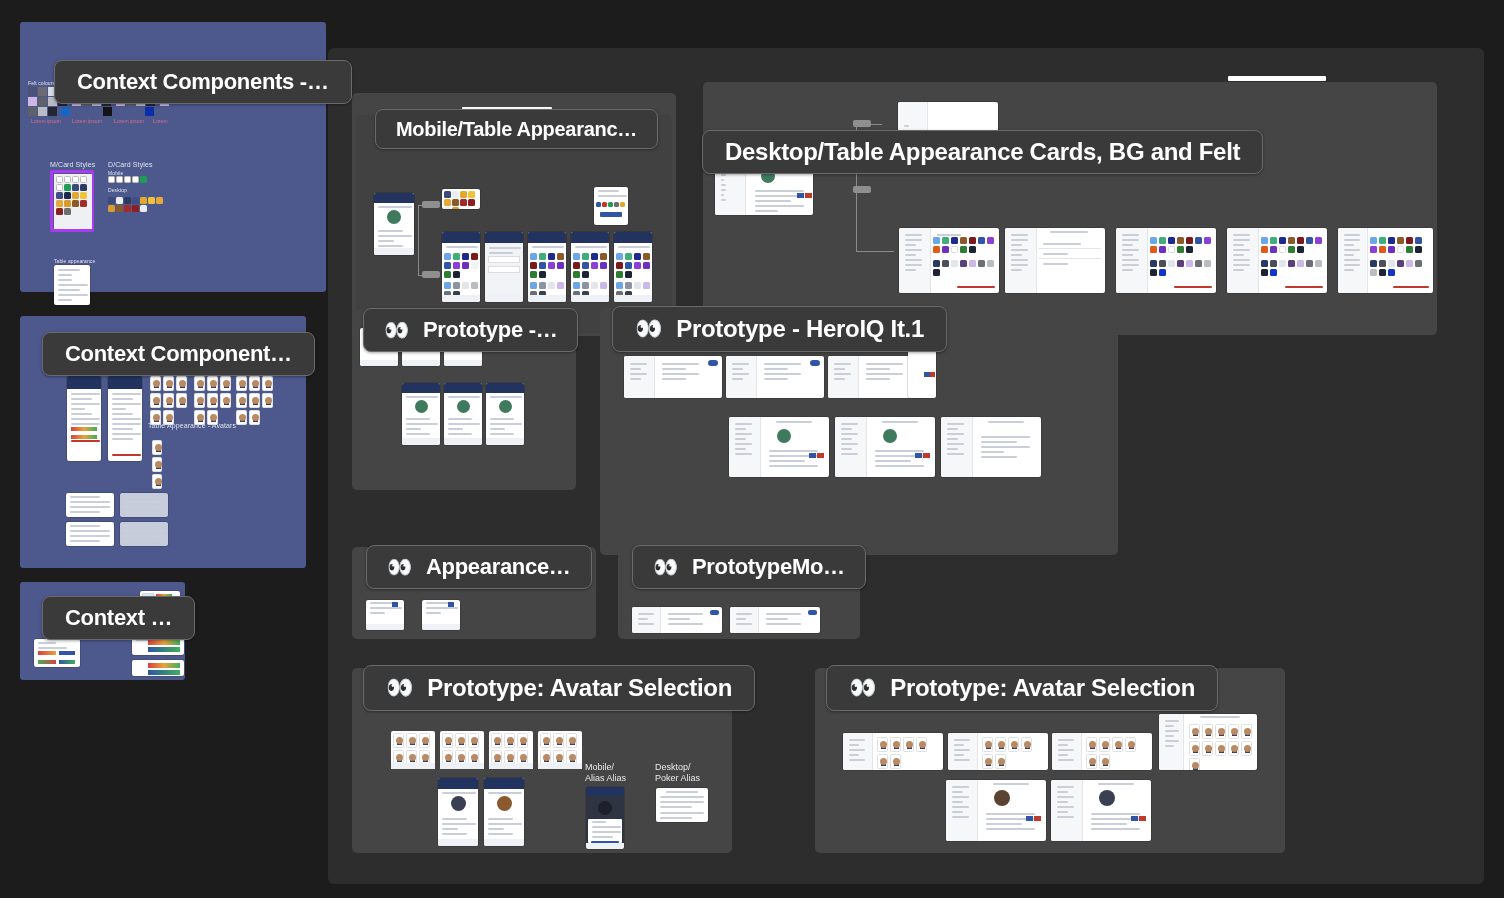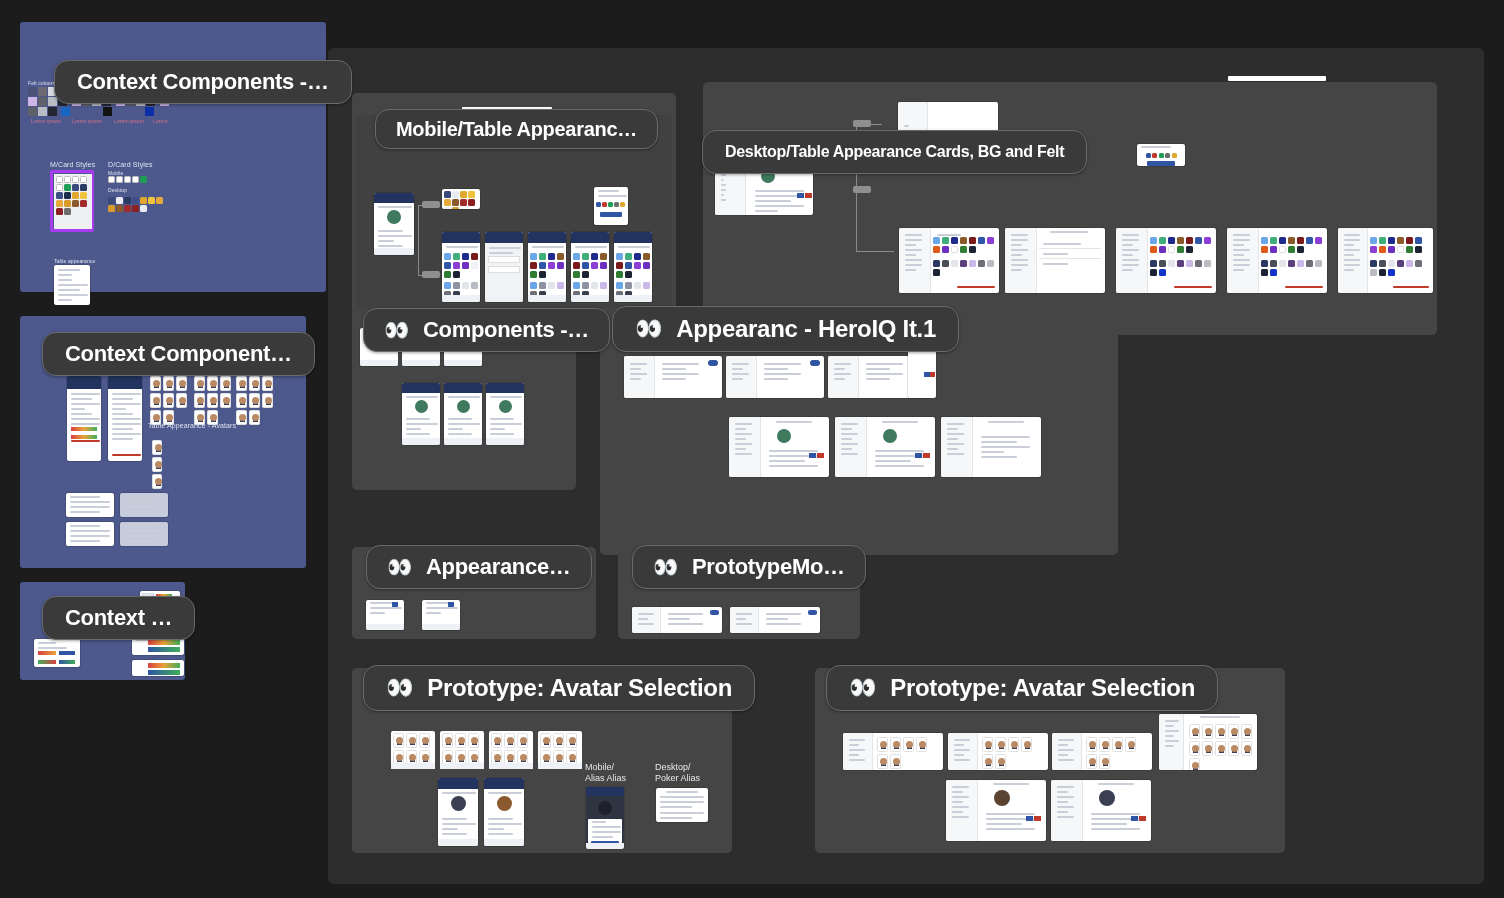--- a/index.html
+++ b/index.html
@@ -13,21 +13,21 @@
 
   
   .abs { position: absolute; }
 
   
   .pill {
     position: absolute;
     display: flex; align-items: center; gap: 14px;
     background: #3a3a3a;
     border: 1px solid #6a6a6a;
-    border-radius: 14px;
+    border-radius: 8px;
     color: #ffffff;
     font-weight: 700;
     letter-spacing: -0.3px;
     white-space: nowrap;
     z-index: 40;
     box-shadow: 0 1px 3px rgba(0,0,0,.35);
   }
   .pill .eyes { font-size: .92em; line-height: 1; filter: saturate(1.1); }
 
   
@@ -762,21 +762,21 @@
           <i style="background:#5a3f7a"></i>
             <i style="background:#cbb7e8"></i>
             <i style="background:#6d6f77"></i>
           <i style="background:#b9bcc2"></i>
             <i style="background:#1c2433"></i>
             <i style="background:#1434c9"></i>
         </div>
         <div class="ln red m" style="position:absolute;right:4px;bottom:5px;margin:0;width:36px"></div>
       </div>
 
-      <div class="pill" style="left:-1px;top:48px;height:44px;padding:0 22px;font-size:16px;">
+      <div class="pill" style="left:-1px;top:48px;height:44px;padding:0 22px;font-size:24px;">
         <span>Desktop/Table Appearance Cards, BG and Felt</span>
       </div>
     </div>
 
     <div class="group" style="left:24px;top:262px;width:224px;height:180px;">
       <div class="mini" style="left:8px;top:18px;width:38px;height:38px;">
         <div class="ln m" style="margin-top:3px"></div>
           <div class="ln l"></div>
           <div class="ln s"></div>
         <div class="abs" style="left:0;bottom:0;width:100%;height:6px;background:#eef1f6"></div>
@@ -820,21 +820,21 @@
         <div class="abs" style="left:13px;top:17px;width:13px;height:13px;border-radius:50%;background:#3f7a5e"></div>
         <div class="ln m" style="margin-top:20px"></div>
           <div class="ln l"></div>
           <div class="ln s"></div>
           <div class="ln m"></div>
         <div class="abs" style="left:0;bottom:0;width:100%;height:7px;background:#eef1f6"></div>
       </div>
 
       <div class="pill" style="left:11px;top:-2px;height:44px;padding:0 20px;font-size:22px;">
         <span class="eyes">👀</span>
-        <span>Components -…</span>
+        <span>Prototype -…</span>
       </div>
     </div>
 
     <div class="group" style="left:272px;top:260px;width:518px;height:247px;">
       <div class="mini" style="left:24px;top:48px;width:98px;height:42px;">
         <div class="sb"></div>
         <div class="abs" style="left:2px;top:4px;width:28px;">
             <div class="ln m"></div>
             <div class="ln s"></div>
             <div class="ln m"></div>
@@ -953,21 +953,21 @@
             <div class="ln l"></div>
             <div class="ln m"></div>
           <div class="ln l"></div>
             <div class="ln s"></div>
             <div class="ln m"></div>
           </div>
       </div>
 
       <div class="pill" style="left:12px;top:-2px;height:46px;padding:0 22px;font-size:24px;">
         <span class="eyes">👀</span>
-        <span>Appearanc - HeroIQ It.1</span>
+        <span>Prototype - HeroIQ It.1</span>
       </div>
     </div>
 
     <div class="group" style="left:24px;top:499px;width:244px;height:92px;">
       <div class="mini" style="left:14px;top:53px;width:38px;height:30px;">
         <div class="ln m" style="margin-top:2px"></div>
           <div class="ln l"></div>
           <div class="ln s"></div>
         <div class="abs" style="left:26px;top:2px;width:6px;height:5px;background:#2f55a4"></div>
         <div class="abs" style="left:0;bottom:0;width:100%;height:6px;background:#eef1f6"></div>

